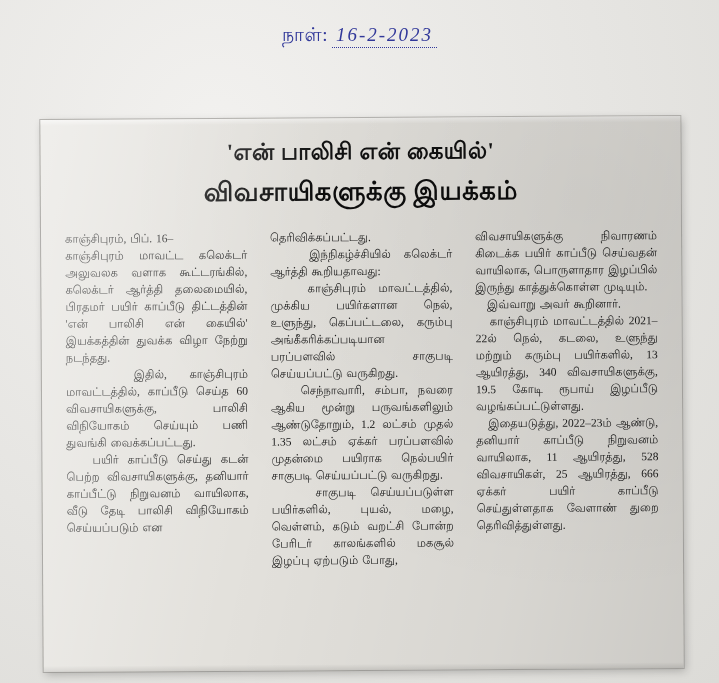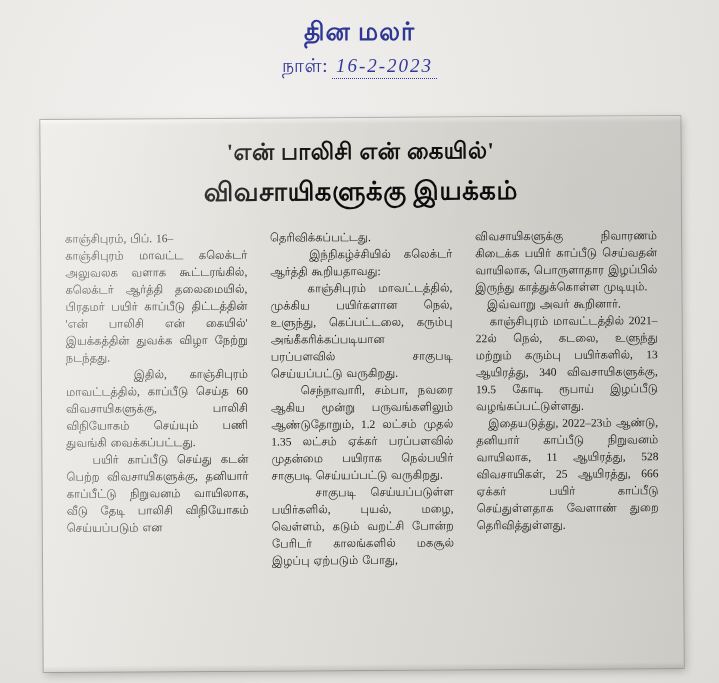--- a/index.html
+++ b/index.html
@@ -142,21 +142,20 @@
   }
   #clip-edge-top { top: 0; background: linear-gradient(to bottom, rgba(255,255,255,0.55), rgba(255,255,255,0)); }
   #clip-edge-bottom { bottom: 0; background: linear-gradient(to top, rgba(0,0,0,0.10), rgba(0,0,0,0)); }
 </style>
 </head>
 <body>
 
 <div id="scan-page">
 
   <div id="masthead">
-    <div id="masthead-title">தின மலர்</div>
     <div id="masthead-date-row">
       <span class="date-label">நாள்:</span><span class="date-value">16-2-2023</span>
     </div>
   </div>
 
   <div id="clipping">
     <div id="clip-edge-top"></div>
 
     <div id="headline-block">
       <div id="headline-kicker">'என் பாலிசி என் கையில்'</div>

